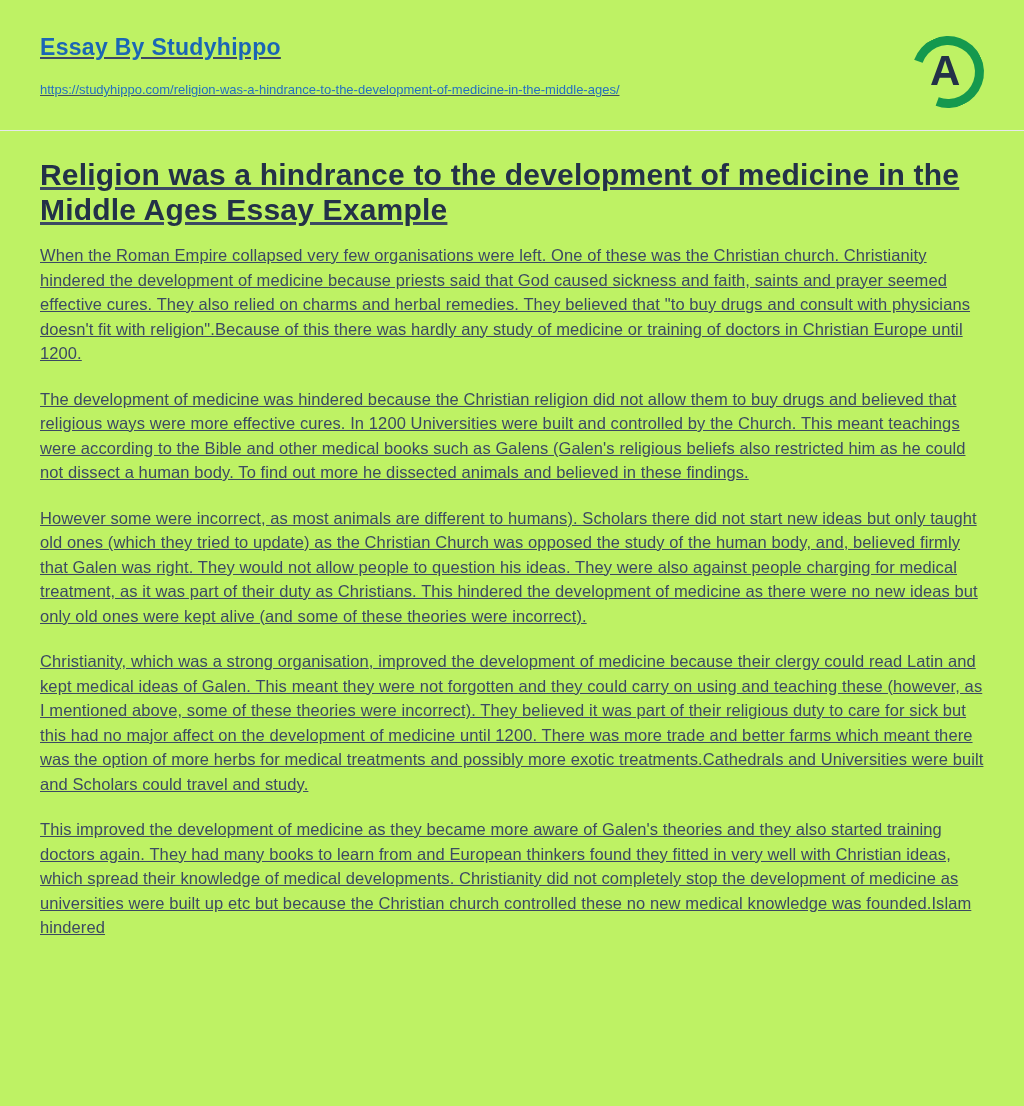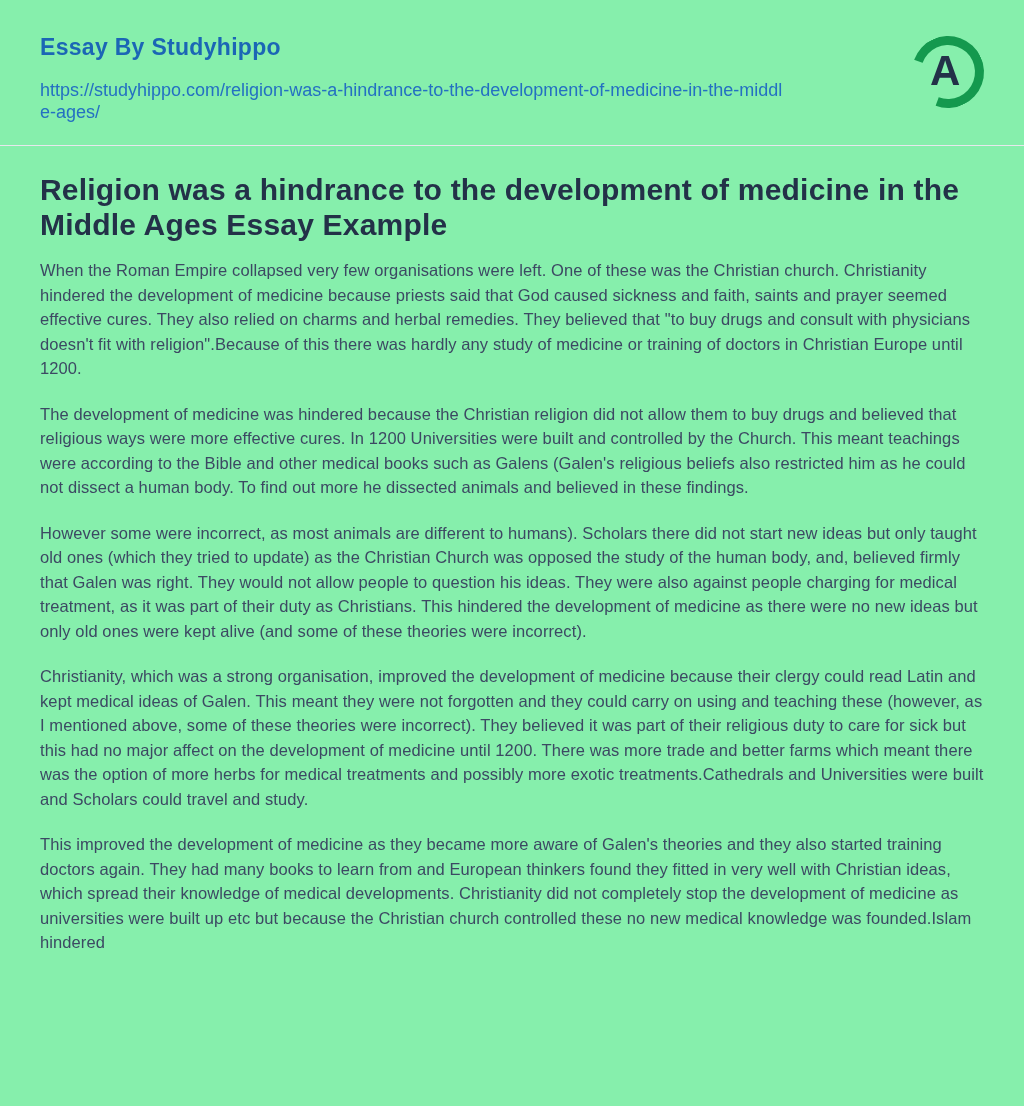--- a/index.html
+++ b/index.html
@@ -12,40 +12,40 @@
   }
   *{box-sizing:border-box;margin:0;padding:0;}
   html,body{background:#ffffff;}
   body{
     width:1024px;
     min-height:1106px;
     margin:0 auto;
     font-family:"Liberation Sans", sans-serif;
     color:var(--body-text);
   }
-  .page{width:100%;min-height:1106px;background:#86efac;}
+  .page{width:100%;min-height:1106px;background:#bef264;text-decoration:underline;}
   .header{
     display:flex;
     justify-content:space-between;
     align-items:flex-start;
     padding:34px 40px 22px 40px;
     border-bottom:1px solid var(--divider);
   }
   .header-left{max-width:800px;}
   .byline{
     color:var(--brand-blue);
     font-size:23px;
     font-weight:700;
     letter-spacing:.3px;
     margin-bottom:18px;
   }
   .source-url{
     display:block;
     color:var(--link-blue);
-    font-size:18px;
+    font-size:13px;
     line-height:22px;
     text-decoration:none;
     max-width:750px;
     word-break:break-all;
     cursor:pointer;
   }
   .logo{
     position:relative;
     width:72px;
     height:72px;

